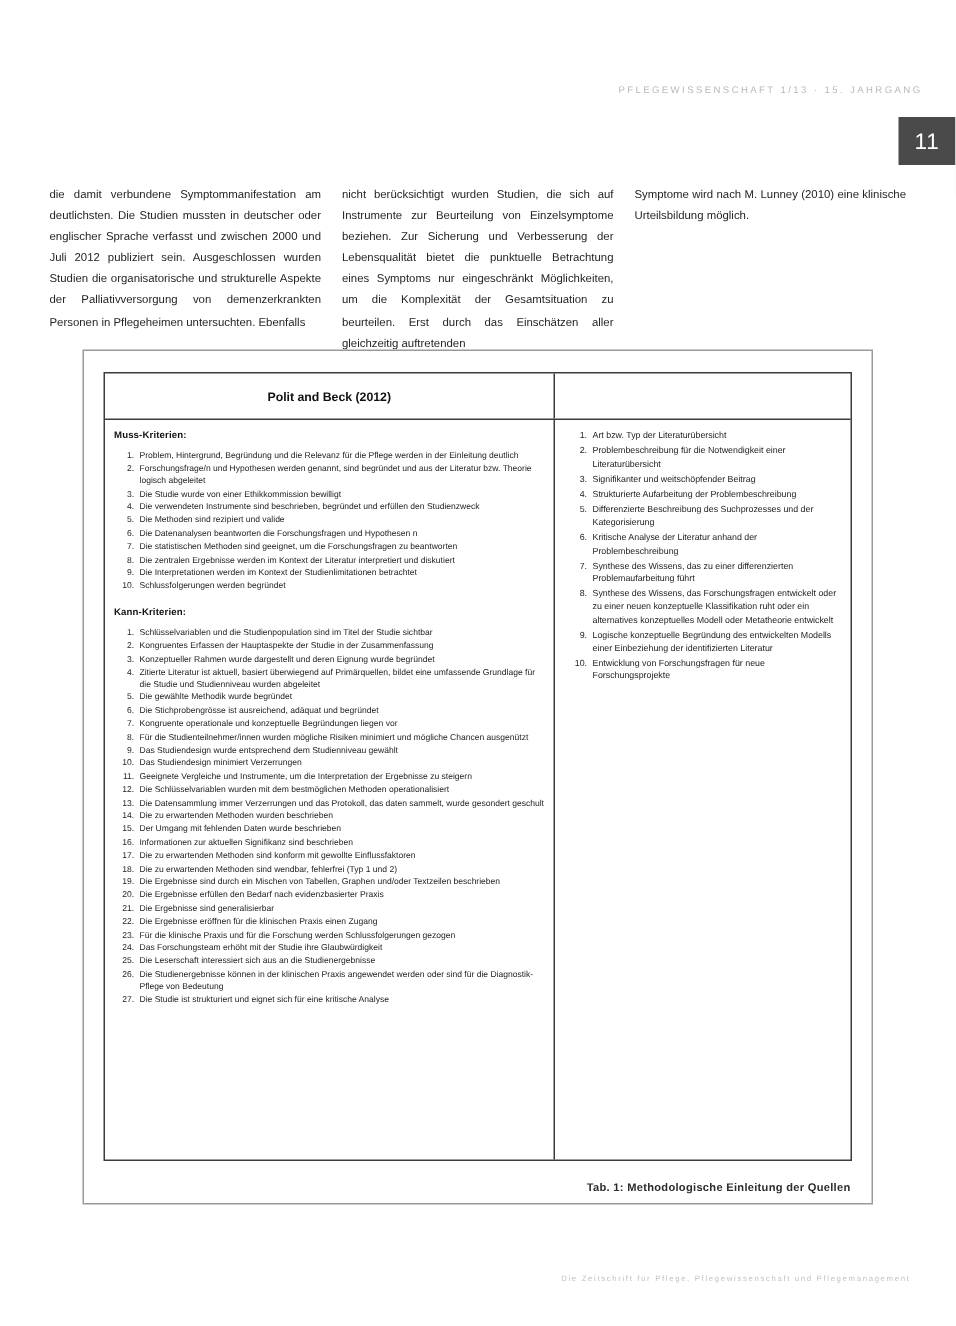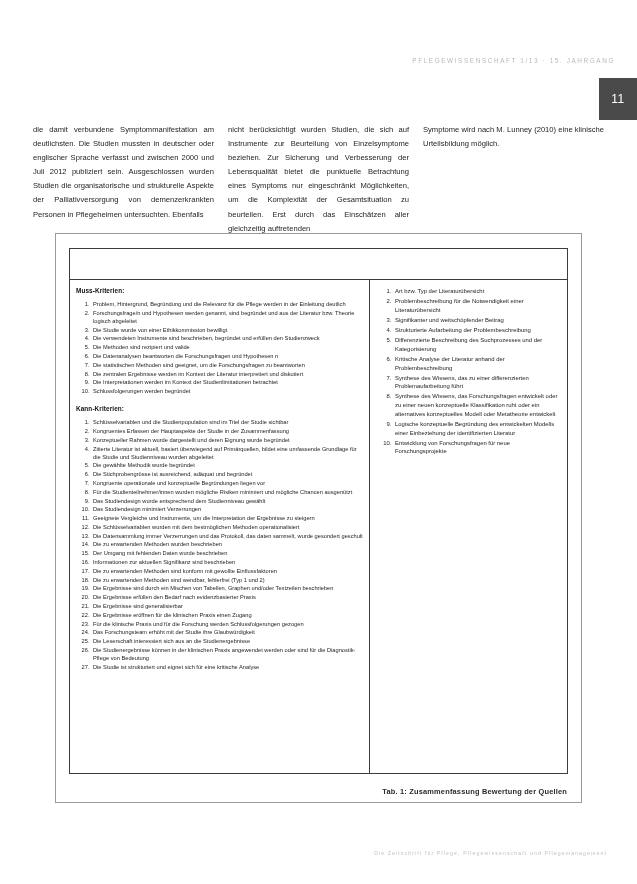--- a/index.html
+++ b/index.html
@@ -35,24 +35,24 @@
     white-space: nowrap;
     text-transform: uppercase;
   }
 
   
   .page-tab {
     position: absolute;
     top: 78px;
     right: 0px;
     width: 38px;
-    height: 42px;
+    height: 32px;
     background: #4a4a4a;
     color: #ffffff;
-    font-size: 12px;
+    font-size: 15px;
     display: flex;
     align-items: center;
     justify-content: center;
     letter-spacing: 0.5px;
   }
   .page-tab-shadow {
     position: absolute;
     top: 78px;
     right: 0px;
     width: 42px;
@@ -226,20 +226,21 @@
     </div>
     <div class="col">
       <p>Symptome wird nach M. Lunney (2010) eine klinische Urteilsbildung möglich.</p>
     </div>
   </div>
 
   <div class="table-wrap">
     <div class="table-inner">
 
       <div class="thead">
+        <div class="th th-left">Polit and Beck (2012)</div>
       </div>
 
       <div class="tbody">
 
         <div class="td td-left">
           <div class="crit-head">Muss-Kriterien:</div>
           <ol class="crit">
               <li>Problem, Hintergrund, Begründung und die Relevanz für die Pflege werden in der Einleitung deutlich</li>
               <li>Forschungsfrage/n und Hypothesen werden genannt, sind begründet und aus der Literatur bzw. Theorie logisch abgeleitet</li>
               <li>Die Studie wurde von einer Ethikkommission bewilligt</li>
@@ -295,18 +296,18 @@
               <li>Synthese des Wissens, das zu einer differenzierten Problemaufarbeitung führt</li>
               <li>Synthese des Wissens, das Forschungsfragen entwickelt oder zu einer neuen konzeptuelle Klassifikation ruht oder ein alternatives konzeptuelles Modell oder Metatheorie entwickelt</li>
               <li>Logische konzeptuelle Begründung des entwickelten Modells einer Einbeziehung der identifizierten Literatur</li>
               <li>Entwicklung von Forschungsfragen für neue Forschungsprojekte</li>
             </ol>
         </div>
 
       </div>
     </div>
 
-    <div class="caption">Tab. 1: Zusammenfassung Bewertung der Quellen</div>
+    <div class="caption">Tab. 1: Methodologische Einleitung der Quellen</div>
   </div>
 
   <div class="footer">Die Zeitschrift für Pflege, Pflegewissenschaft und Pflegemanagement</div>
 
 </div>
 
 </body></html>

